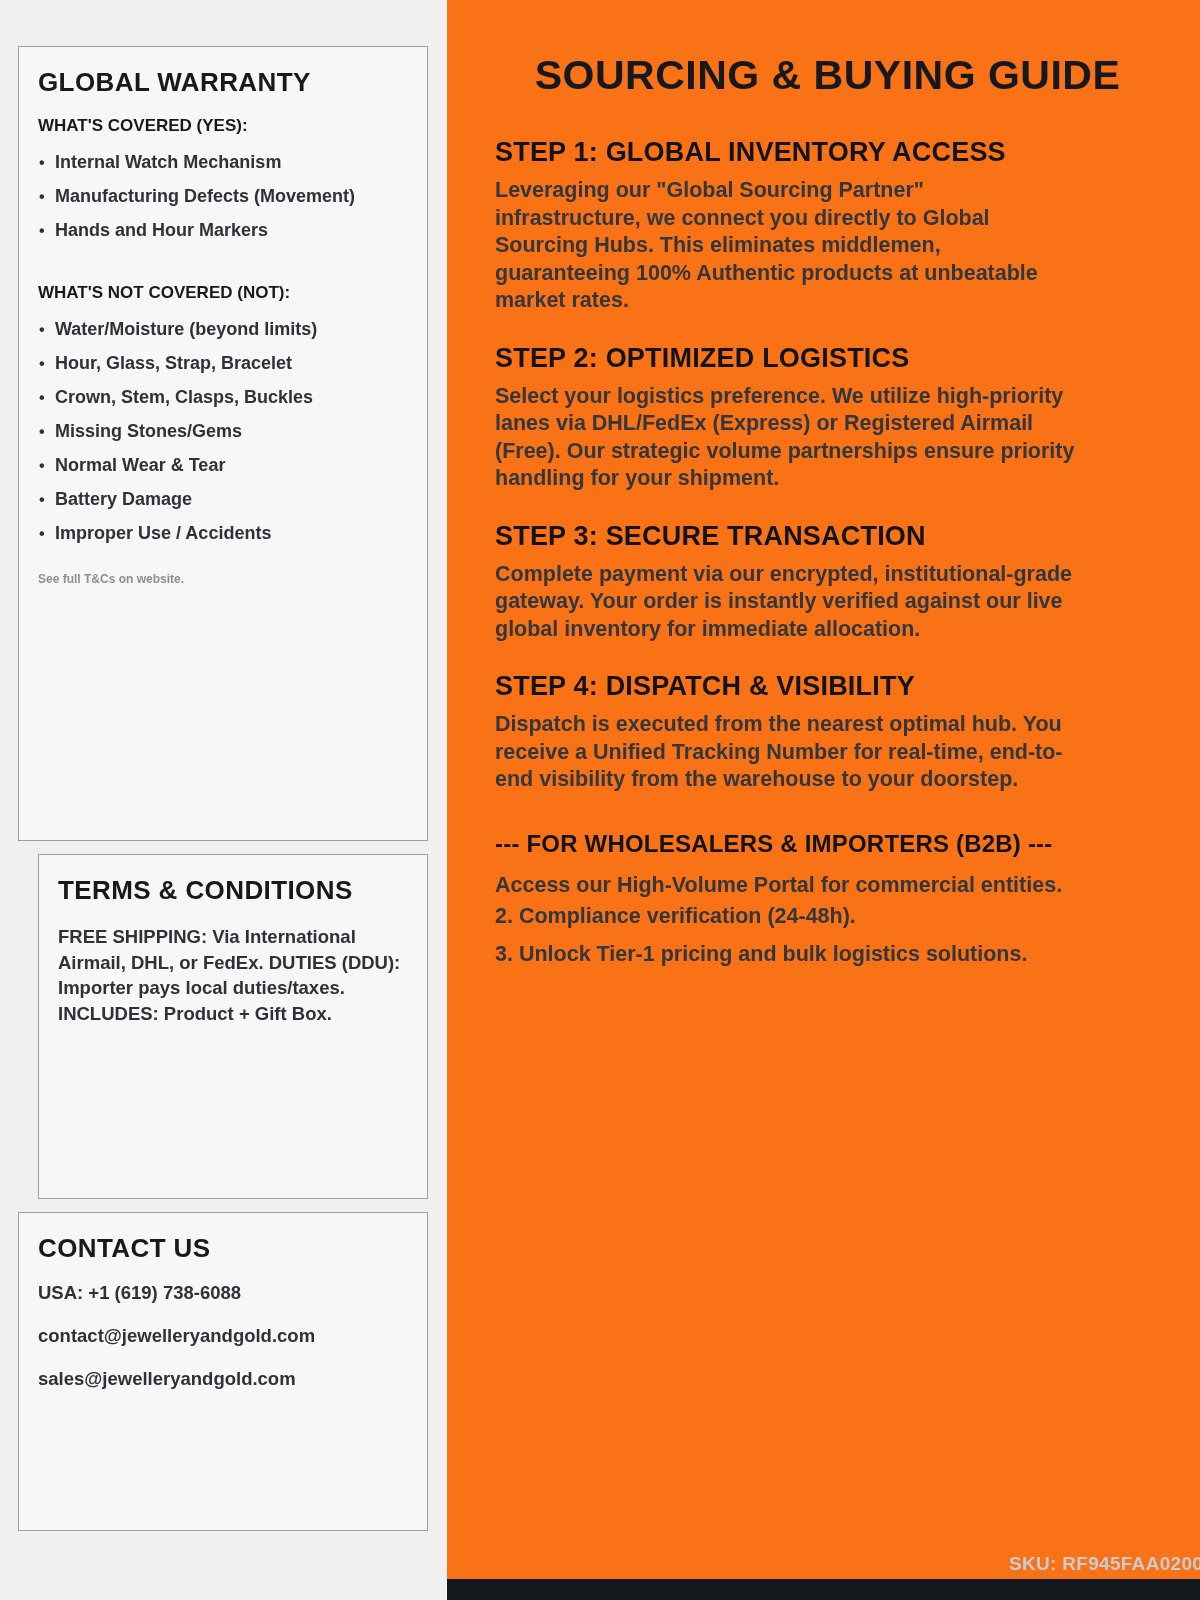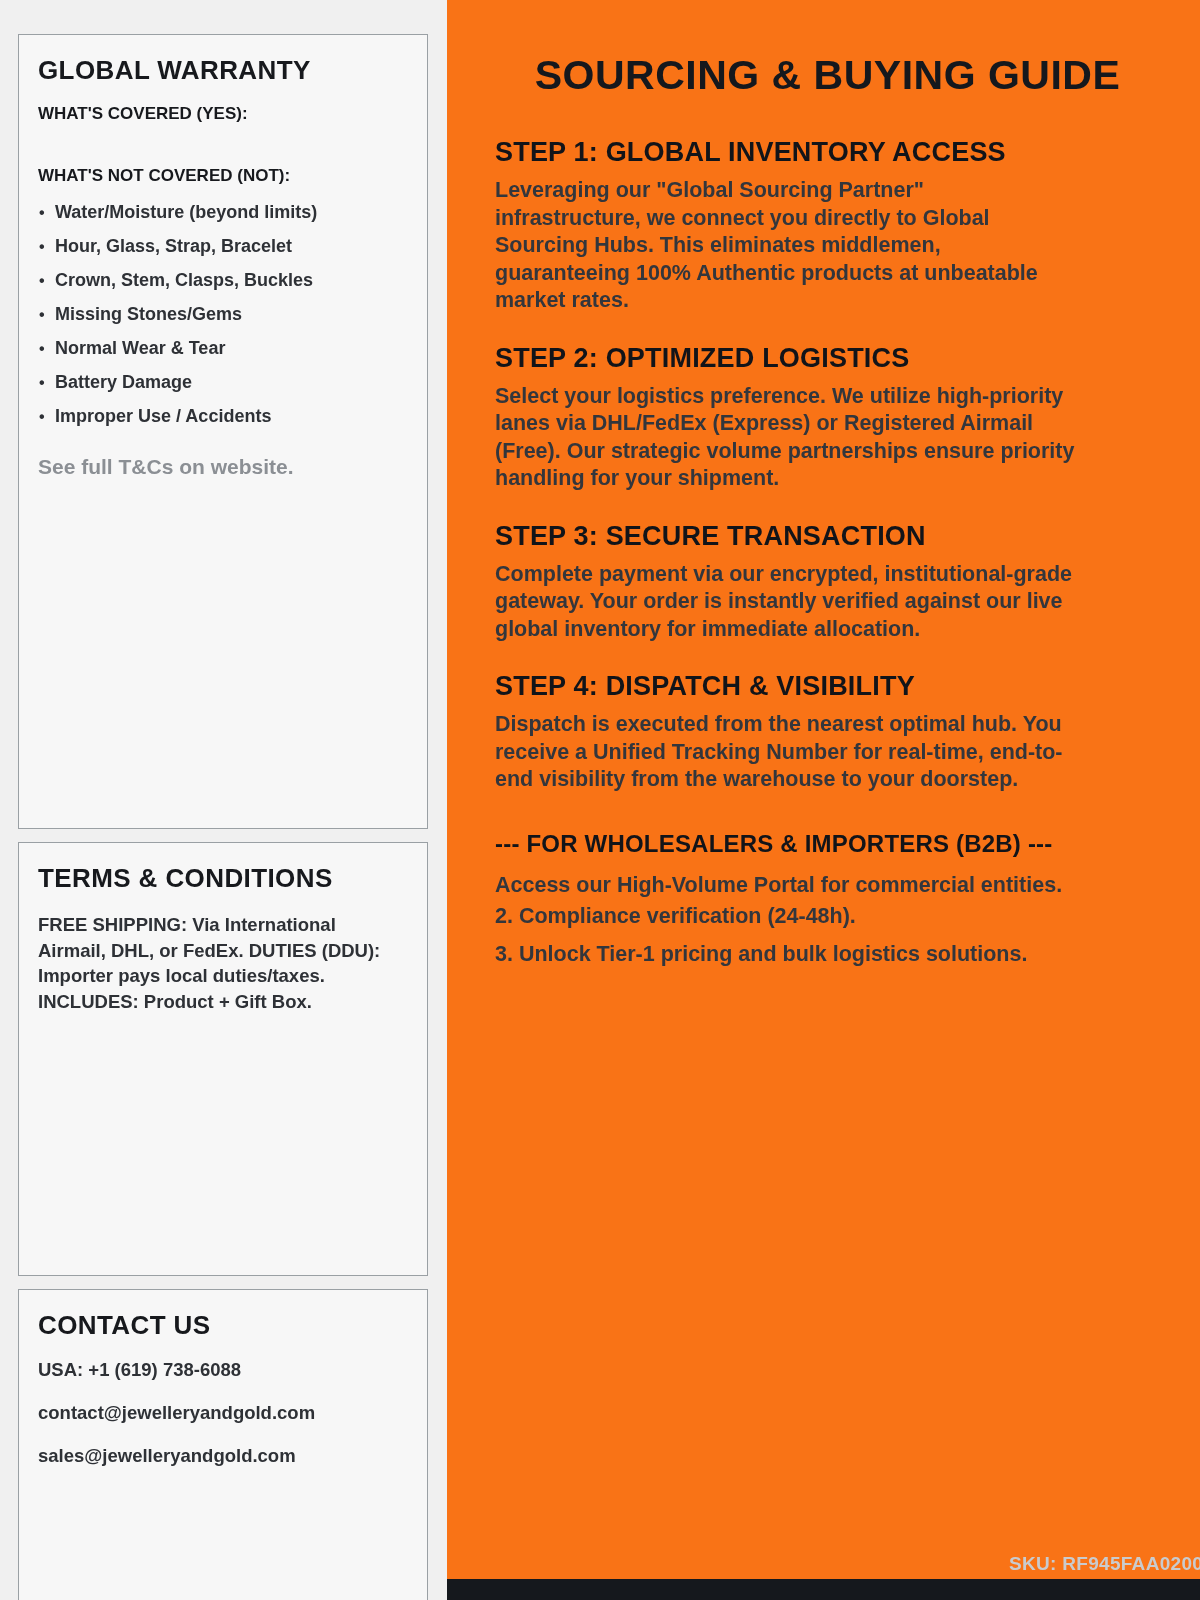--- a/index.html
+++ b/index.html
@@ -10,30 +10,30 @@
     position:relative;
     overflow:hidden;
     color:#222;
   }
 
   
   .sidebar {
     position:absolute; left:0; top:0;
     width:447px; height:1600px;
     background:#f0f0f0;
-    padding:34px 19px 0 18px;
+    padding:46px 19px 0 18px;
   }
   .panel {
     background:#f7f7f7;
     border:1px solid #9aa0a4;
     padding:20px 20px 20px 19px;
     margin-bottom:13px;
   }
   .panel-warranty { height:795px; }
-  .panel-terms    { height:434px; }
+  .panel-terms    { height:345px;margin-left:20px; }
   .panel-contact  { height:319px; }
 
   .panel-title {
     font-size:26px; font-weight:bold; letter-spacing:0.4px;
     color:#17191d; margin-bottom:18px;
   }
   .sub-title {
     font-size:17px; font-weight:bold;
     color:#17191d; margin-bottom:16px;
   }
@@ -45,21 +45,21 @@
     line-height:21px; margin-bottom:13px;
     padding-left:17px; position:relative;
   }
   .bullet-item::before {
     content:"\2022";
     position:absolute; left:1px; top:0;
     color:#2e3136; font-size:16px;
   }
   .footnote {
     margin-top:28px;
-    font-size:21px; font-weight:bold; color:#8b8f94;
+    font-size:12px; font-weight:bold; color:#8b8f94;
   }
 
   .terms-body {
     font-size:18.5px; font-weight:bold; color:#2e3136;
     line-height:25.7px;
   }
   .contact-line {
     font-size:18.5px; font-weight:bold; color:#2e3136;
     margin-bottom:21px; line-height:22px;
   }
@@ -106,20 +106,25 @@
   }
 </style>
 </head>
 <body>
 
 <div class="sidebar">
 
   <section class="panel panel-warranty">
     <h2 class="panel-title">GLOBAL WARRANTY</h2>
     <h3 class="sub-title">WHAT'S COVERED (YES):</h3>
+    <ul class="bullet-list">
+      <li class="bullet-item">Internal Watch Mechanism</li>
+      <li class="bullet-item">Manufacturing Defects (Movement)</li>
+      <li class="bullet-item">Hands and Hour Markers</li>
+    </ul>
     <h3 class="sub-title gap-top">WHAT'S NOT COVERED (NOT):</h3>
     <ul class="bullet-list">
       <li class="bullet-item">Water/Moisture (beyond limits)</li>
       <li class="bullet-item">Hour, Glass, Strap, Bracelet</li>
       <li class="bullet-item">Crown, Stem, Clasps, Buckles</li>
       <li class="bullet-item">Missing Stones/Gems</li>
       <li class="bullet-item">Normal Wear &amp; Tear</li>
       <li class="bullet-item">Battery Damage</li>
       <li class="bullet-item">Improper Use / Accidents</li>
     </ul>

